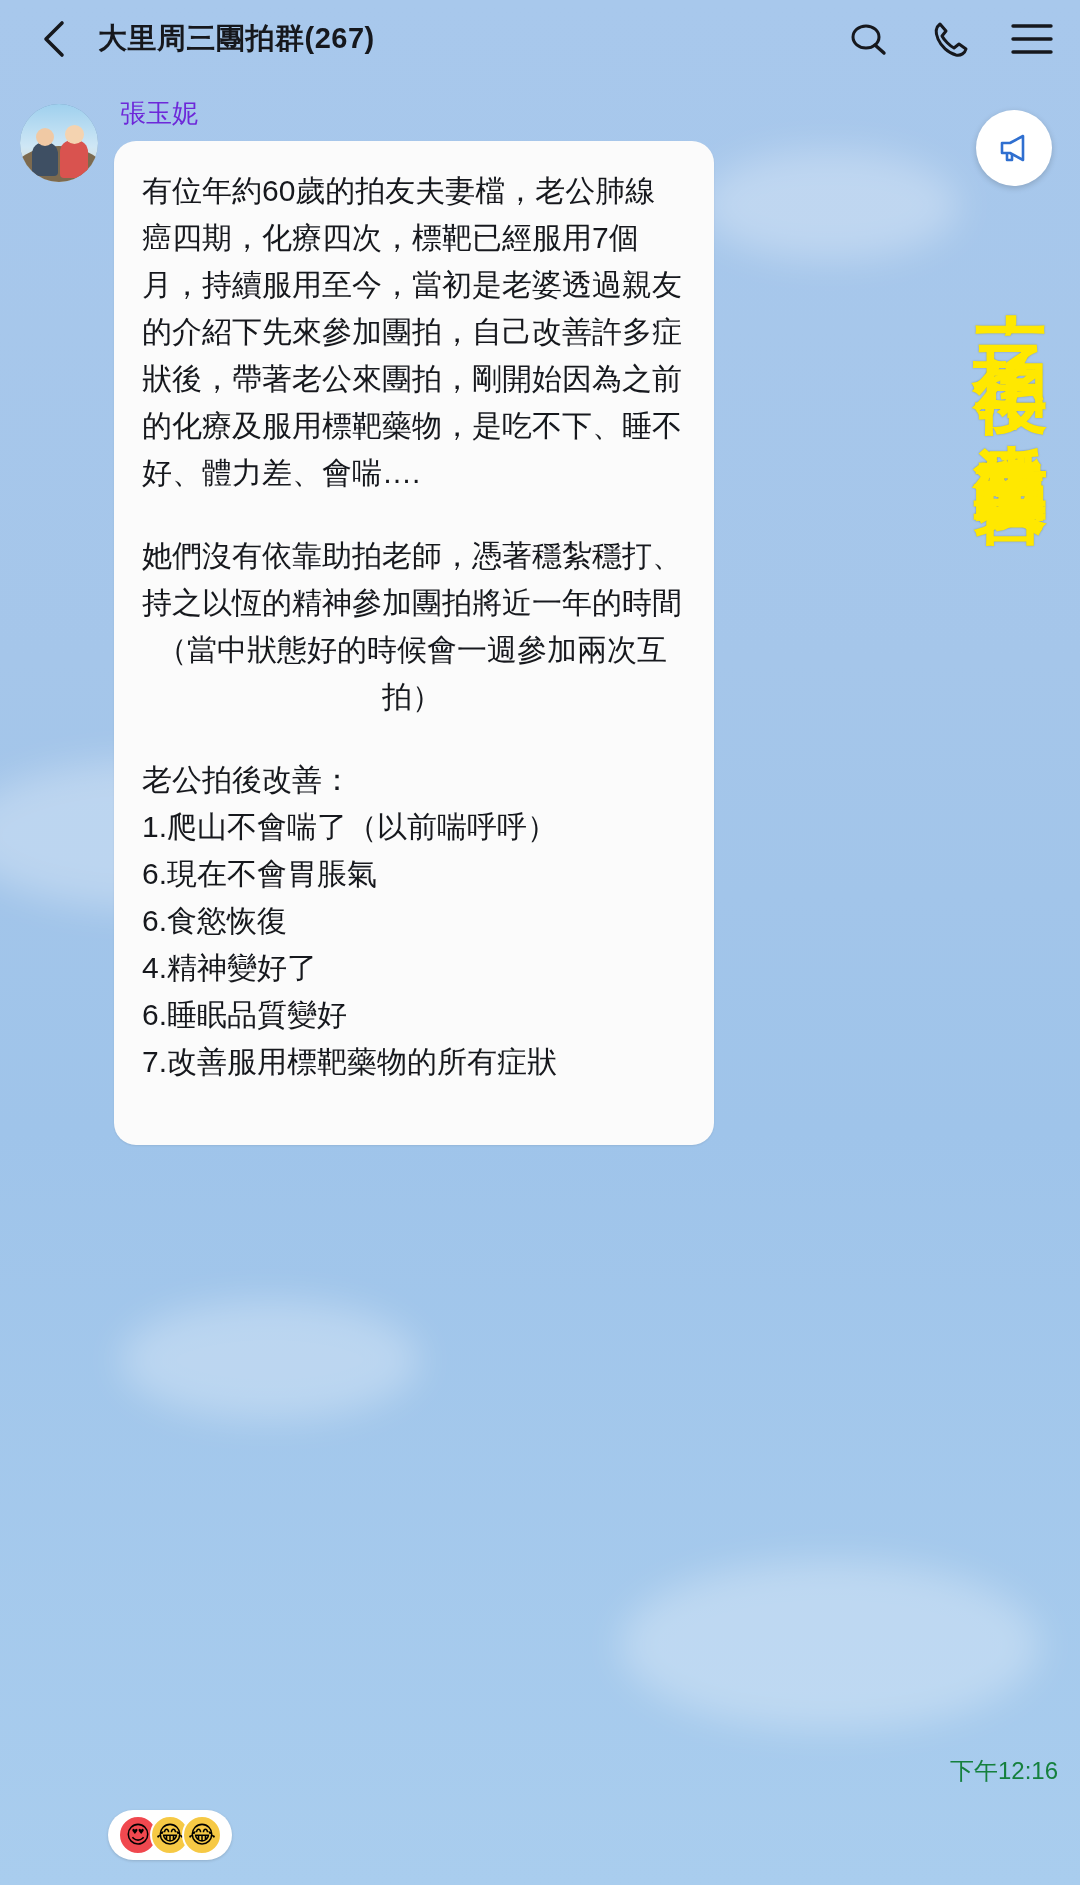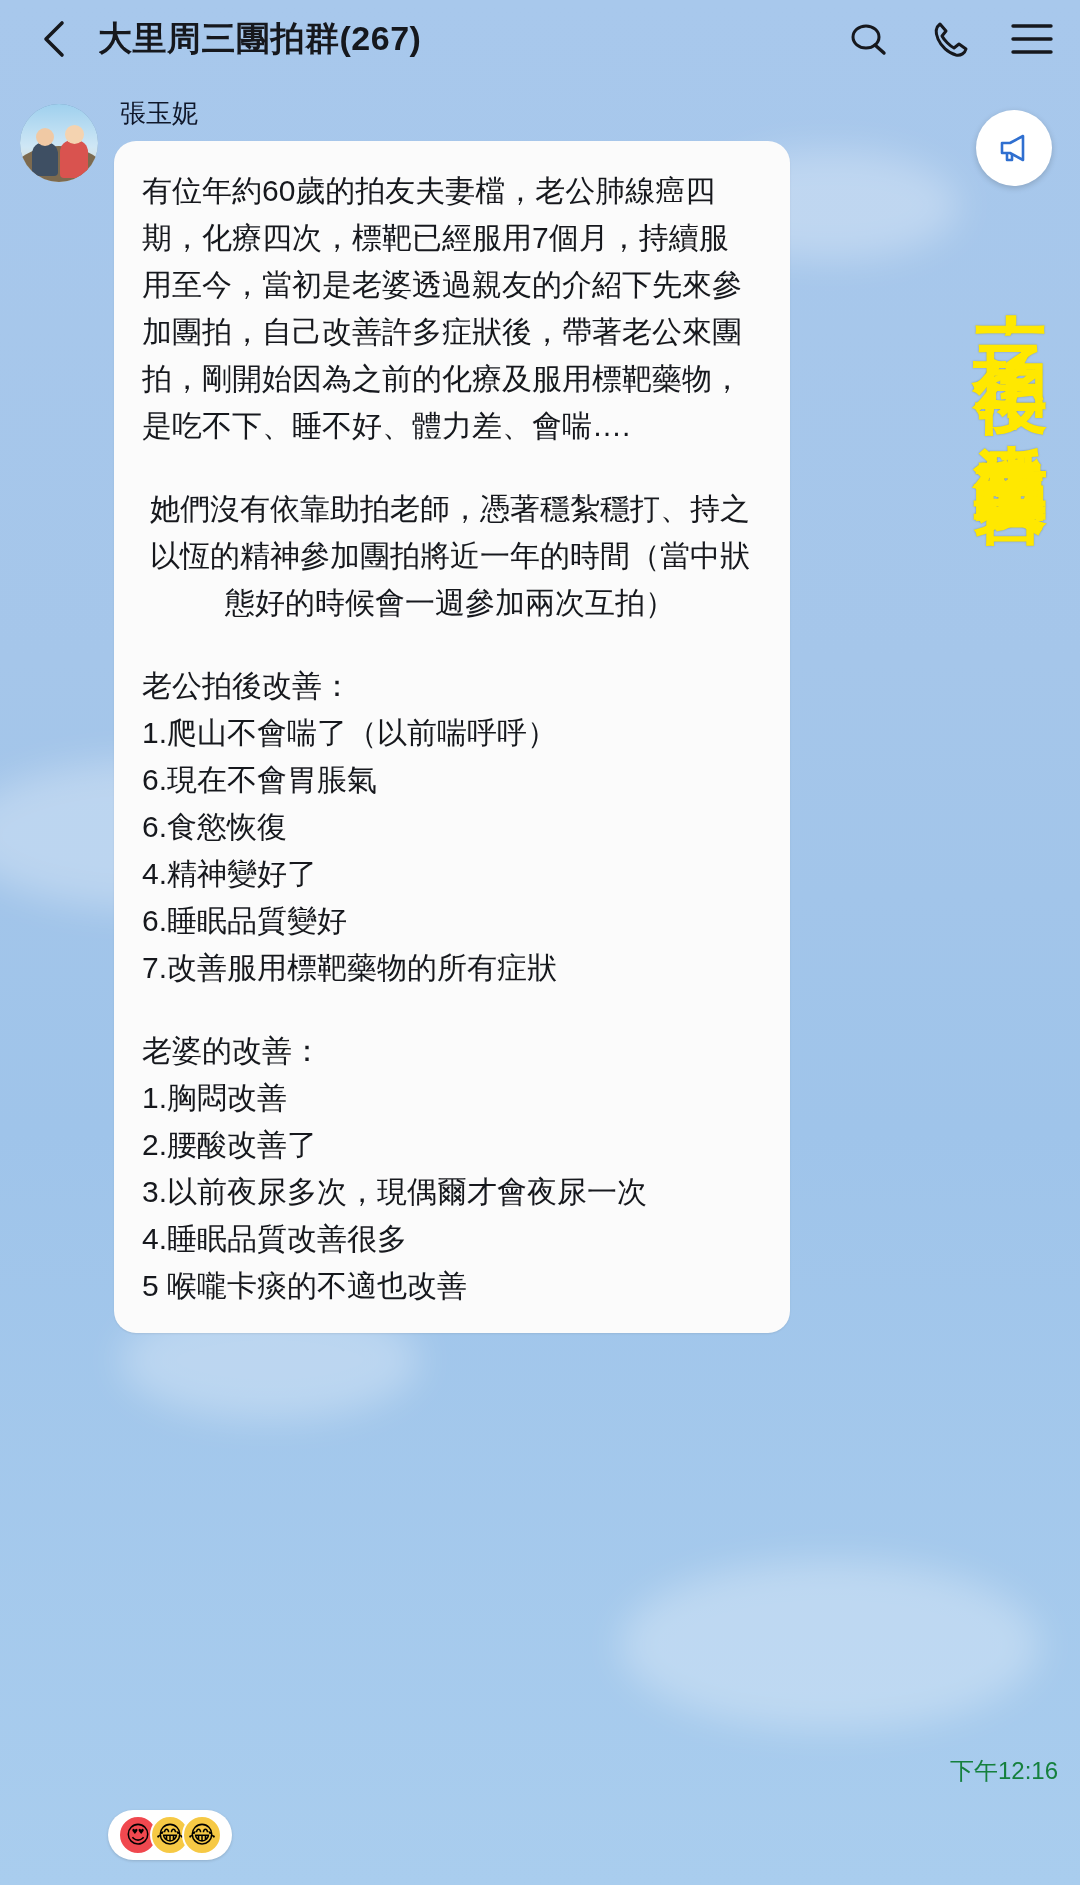--- a/index.html
+++ b/index.html
@@ -36,21 +36,21 @@
     z-index: 5;
   }
   .back-icon {
     width: 40px; height: 40px;
     display: flex; align-items: center; justify-content: center;
     margin-right: 24px;
     cursor: pointer;
   }
   .back-icon svg { display: block; }
   .room-title {
-    font-size: 34px;
+    font-size: 29px;
     font-weight: bold;
     color: #16181d;
     letter-spacing: 0.5px;
     white-space: nowrap;
   }
   .header-actions {
     margin-left: auto;
     display: flex;
     align-items: center;
     gap: 38px;
@@ -82,28 +82,28 @@
   .avatar .sky { position: absolute; inset: 0; background: linear-gradient(180deg,#9fd0ee 0%, #cfe7f5 55%, #e6d9bd 100%); }
   .avatar .hill { position: absolute; left: -10%; bottom: 0; width: 120%; height: 46%; background: #7c6a4f; border-radius: 50% 50% 0 0 / 80% 80% 0 0; }
   .avatar .p1 { position: absolute; left: 12px; bottom: 6px; width: 26px; height: 34px; background: #3e4f63; border-radius: 12px 12px 4px 4px; }
   .avatar .p2 { position: absolute; right: 10px; bottom: 4px; width: 28px; height: 38px; background: #d9534f; border-radius: 12px 12px 4px 4px; }
   .avatar .f1 { position: absolute; left: 16px; bottom: 36px; width: 18px; height: 18px; background: #f0c9a4; border-radius: 50%; }
   .avatar .f2 { position: absolute; right: 14px; bottom: 38px; width: 19px; height: 19px; background: #f4d3b0; border-radius: 50%; }
 
   .bubble-col { display: flex; flex-direction: column; margin-left: 16px; }
   .sender-name {
     font-size: 26px;
-    color: #0f172a;
+    color: #6d28d9;
     margin: 6px 0 10px 6px;
   }
   .bubble {
     background: #fbfbfb;
     border-radius: 22px;
     padding: 26px 32px 24px 28px;
-    width: 676px;
+    width: 600px;
     box-shadow: 0 1px 2px rgba(0,0,0,0.08);
     position: relative;
   }
   .bubble p {
     font-size: 30px;
     line-height: 47px;
     color: #16181d;
     white-space: pre-wrap;
     word-break: break-word;
   }
@@ -247,28 +247,20 @@
           <div class="list-line">老公拍後改善：</div>
           <div class="list-line">1.爬山不會喘了（以前喘呼呼）</div>
           <div class="list-line">6.現在不會胃脹氣</div>
           <div class="list-line">6.食慾恢復</div>
           <div class="list-line">4.精神變好了</div>
           <div class="list-line">6.睡眠品質變好</div>
           <div class="list-line">7.改善服用標靶藥物的所有症狀</div>
         </div>
 
         <div class="block-gap"></div>
-        <div class="list">
-          <div class="list-line">老婆的改善：</div>
-          <div class="list-line">1.胸悶改善</div>
-          <div class="list-line">2.腰酸改善了</div>
-          <div class="list-line">3.以前夜尿多次，現偶爾才會夜尿一次</div>
-          <div class="list-line">4.睡眠品質改善很多</div>
-          <div class="list-line">5 喉嚨卡痰的不適也改善</div>
-        </div>
       </div>
     </div>
   </div>
 </div>
 
 <div class="reactions" style="top:1810px; left:108px; bottom:auto; position:absolute;">
   <div class="react r-love">😍</div>
   <div class="react r-joy">😂</div>
   <div class="react r-joy2">😂</div>
 </div>

